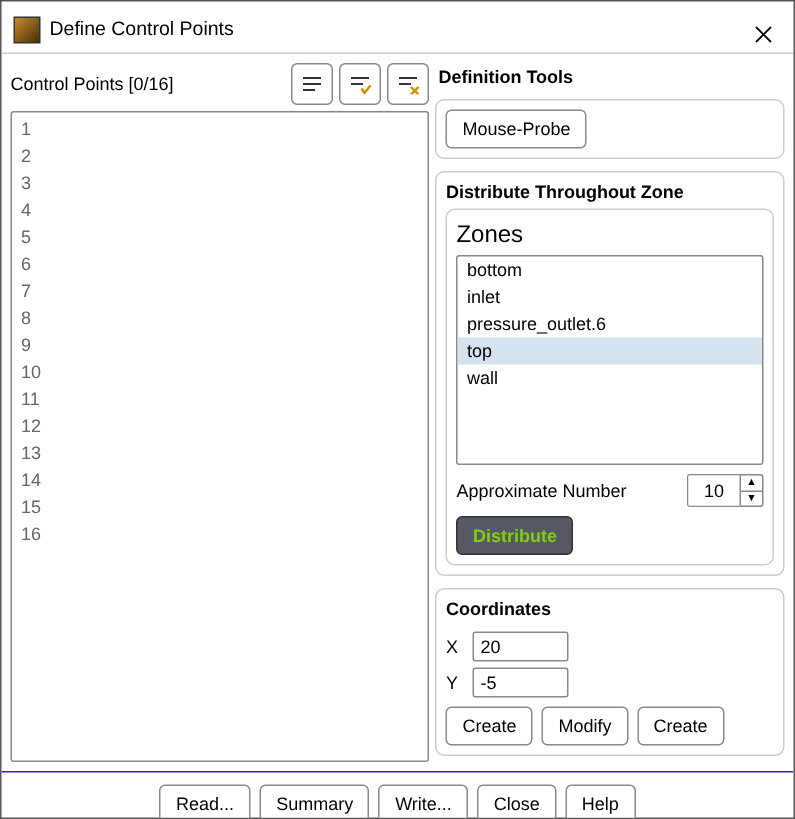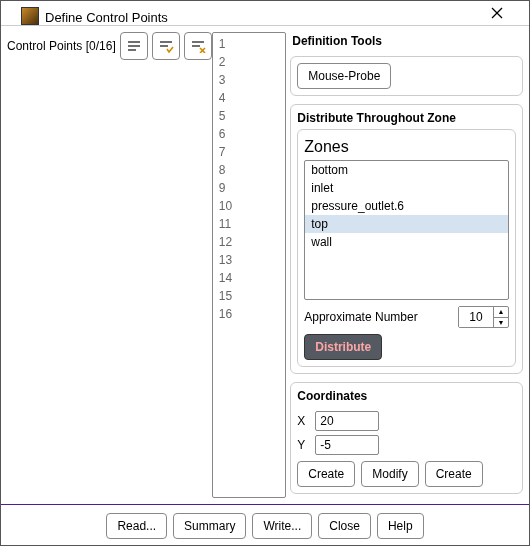--- a/index.html
+++ b/index.html
@@ -10,23 +10,24 @@
     width: 530px;
     height: 546px;
     background: #fff;
     border: 1px solid #555;
     display: flex;
     flex-direction: column;
   }
   .titlebar {
     height: 30px;
     display: flex;
-    align-items: flex-end;
-    padding: 0 20px;
+    align-items: flex-start;
+    padding: 0 8px;
     border-bottom: 1px solid #ccc;
+    margin-top: 10px;
   }
   .titlebar .app-icon {
     width: 18px; height: 18px;
     background: linear-gradient(135deg,#c98a2b 0%, #4a2f0b 100%);
     border: 1px solid #333;
     margin-right: 6px;
   }
   .titlebar .title { flex: 1; font-size: 13px; }
   .titlebar .close {
     width: 24px; height: 24px;
@@ -36,21 +37,21 @@
   }
   .content {
     flex: 1;
     display: flex;
     padding: 6px;
     gap: 4px;
   }
   .left-col {
     flex: 1.2;
     display: flex;
-    flex-direction: row;
+    flex-direction: column;
   }
   .left-header {
     display: flex;
     align-items: center;
     height: 28px;
     margin-bottom: 4px;
   }
   .left-header .cp-label { flex: 1; font-size: 12px; }
   .iconbtn {
     width: 28px; height: 28px;
@@ -135,21 +136,21 @@
   .btn {
     border: 1px solid #888;
     border-radius: 4px;
     background: #fff;
     padding: 5px 10px;
     font-size: 12px;
     cursor: pointer;
   }
   .btn.primary {
     background: #555a62;
-    color: #fca5a5;
+    color: #84cc16;
     border: 1px solid #333;
     font-weight: bold;
   }
   .coord-row { display: flex; align-items: center; gap: 6px; margin-top: 4px; }
   .coord-row label { width: 12px; font-size: 12px; }
   .coord-row input {
     width: 64px; height: 20px;
     border: 1px solid #888;
     border-radius: 2px;
     padding: 0 4px;

